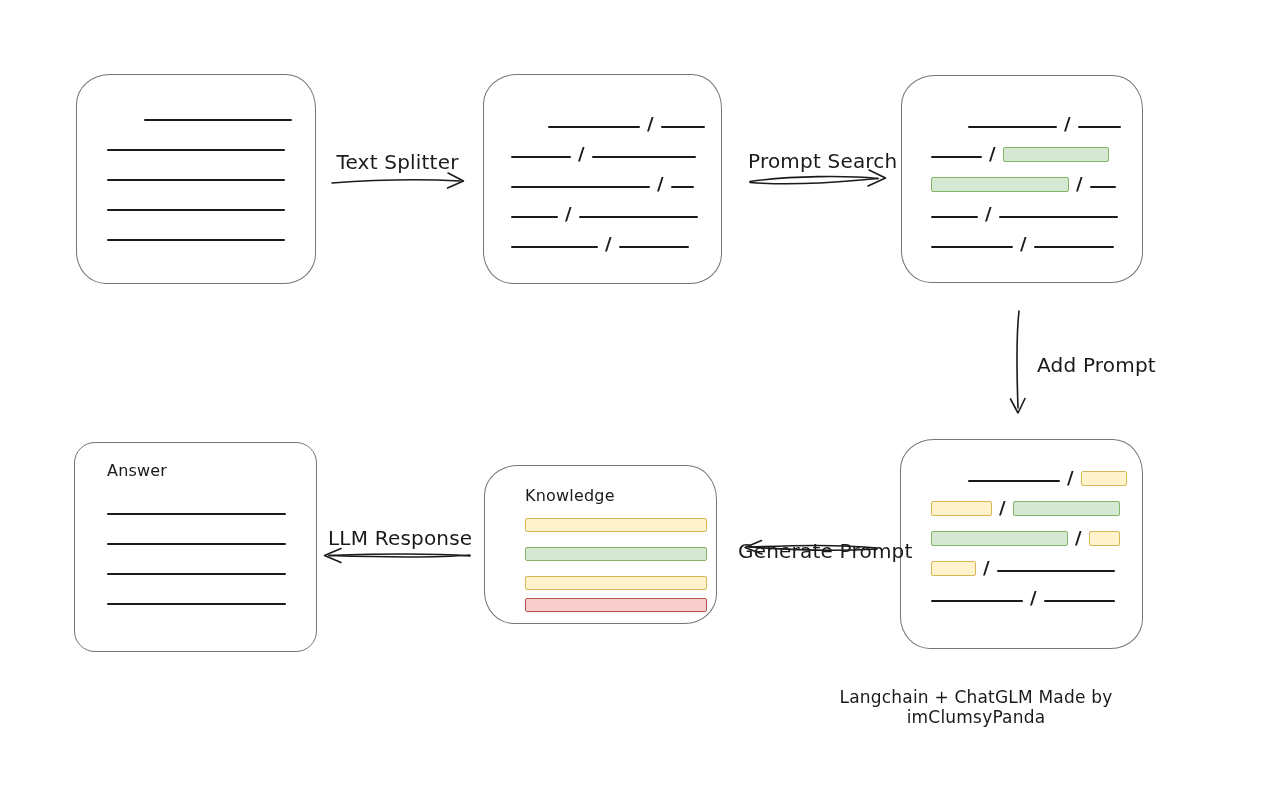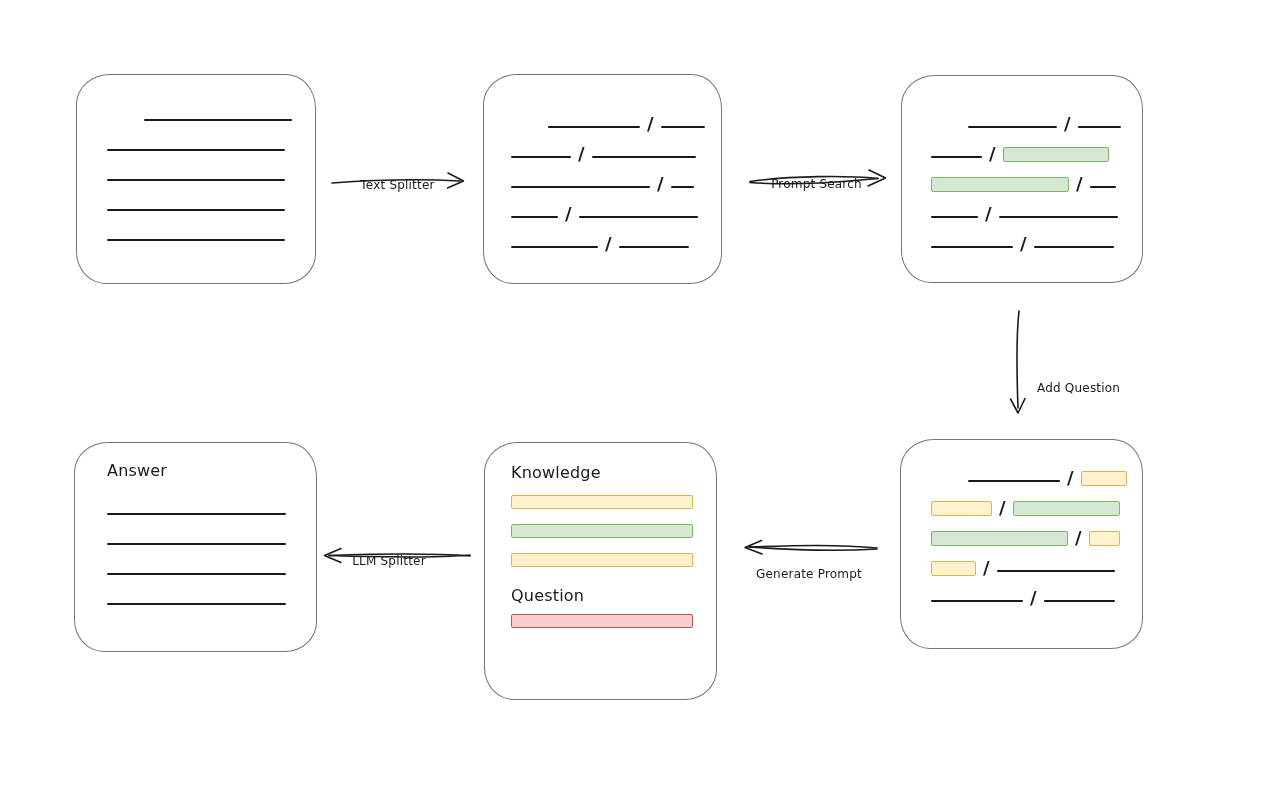--- a/index.html
+++ b/index.html
@@ -22,33 +22,33 @@
   .slash{font-size:18px;line-height:1;font-weight:600;margin-bottom:-4px;color:var(--ink);}
   .chunk{height:15px;border-radius:2px;margin-bottom:-3px;}
   .chunk.green{background:var(--green-fill);border:1.3px solid var(--green-border);}
   .chunk.yellow{background:var(--yellow-fill);border:1.3px solid var(--yellow-border);}
   .chunk.red{background:var(--red-fill);border:1.3px solid var(--red-border);}
 
   .doc-box{left:76px;top:74px;width:240px;height:210px;padding:31px 0 0 30px;}
   .chunks-box{left:483px;top:74px;width:239px;height:210px;padding:38px 0 0 27px;}
   .matched-box{left:901px;top:75px;width:242px;height:208px;padding:37px 0 0 29px;}
   .context-box{left:900px;top:439px;width:243px;height:210px;padding:27px 0 0 30px;}
-  .prompt-box{left:484px;top:442px;width:233px;height:258px;padding:20px 0 0 26px;}
-  .answer-box{left:74px;top:442px;width:243px;height:210px;padding:18px 0 0 32px;}
+  .prompt-box{left:484px;top:465px;width:233px;height:159px;padding:20px 0 0 40px;}
+  .answer-box{left:74px;top:442px;width:243px;height:210px;padding:18px 0 0 32px;border-radius:21px;}
 
   .box-label{font-size:16px;font-weight:500;line-height:20px;letter-spacing:.2px;}
   .answer-box .rows{margin-top:19px;}
   .prompt-box .bars{display:flex;flex-direction:column;gap:15px;margin-top:12px;}
   .prompt-box .bars .seg-row{height:14px;}
   .prompt-box .bars .chunk{height:14px;margin-bottom:0;}
   .q-label{margin-top:19px;}
   .q-bars{margin-top:8px !important;}
 
-  .flow-label{position:absolute;font-size:12px;font-weight:500;white-space:nowrap;
-              color:var(--ink);letter-spacing:.2px;margin-top:28px;}
+  .flow-label{position:absolute;font-size:20px;font-weight:500;white-space:nowrap;
+              color:var(--ink);letter-spacing:.2px;}
   .centered{text-align:center;}
   .caption{position:absolute;left:780px;top:687px;width:392px;text-align:center;
            font-size:17px;font-weight:500;color:var(--ink);letter-spacing:.2px;}
   svg.arrows{position:absolute;inset:0;pointer-events:none;}
   svg.arrows path{fill:none;stroke:var(--ink);stroke-width:1.6;
                   stroke-linecap:round;stroke-linejoin:round;}
 </style>
 </head>
 <body>
 
@@ -174,21 +174,20 @@
         <div class="seg-row">
           <div class="chunk yellow" style="width: 182px;"></div>
         </div>
         <div class="seg-row">
           <div class="chunk green" style="width: 182px;"></div>
         </div>
         <div class="seg-row">
           <div class="chunk yellow" style="width: 182px;"></div>
         </div>
       </div>
-    <div class="box-label q-label">Question</div>
     <div class="rows bars q-bars">
         <div class="seg-row">
           <div class="chunk red" style="width: 182px;"></div>
         </div>
       </div>
   </div>
 
   <div class="box answer-box">
     <div class="box-label">Answer</div>
     <div class="rows">
@@ -228,17 +227,18 @@
     </g>
     <g>
       <path d="M470,555 C 428,558.5 376,557 329,555.5"></path>
       <path d="M470,556 C 424,552.5 372,554 329,555.5"></path>
       <path d="M341,548.5 L324.5,555.5 L341,562.5"></path>
     </g>
   </svg>
 
   <div class="flow-label centered" style="left:332px;top:150px;width:131px;">Text Splitter</div>
   <div class="flow-label centered" style="left:748px;top:149px;width:137px;">Prompt Search</div>
-  <div class="flow-label" style="left:1037px;top:353px;">Add Question</div>
+  <div class="flow-label" style="left:1037px;top:353px;">Add Prompt</div>
   <div class="flow-label centered" style="left:738px;top:539px;width:142px;">Generate Prompt</div>
-  <div class="flow-label centered" style="left:328px;top:526px;width:122px;">LLM Splitter</div>
-
+  <div class="flow-label centered" style="left:328px;top:526px;width:122px;">LLM Response</div>
+
+  <div class="caption">Langchain + ChatGLM Made by imClumsyPanda</div>
 </div>
 
 </body></html>

